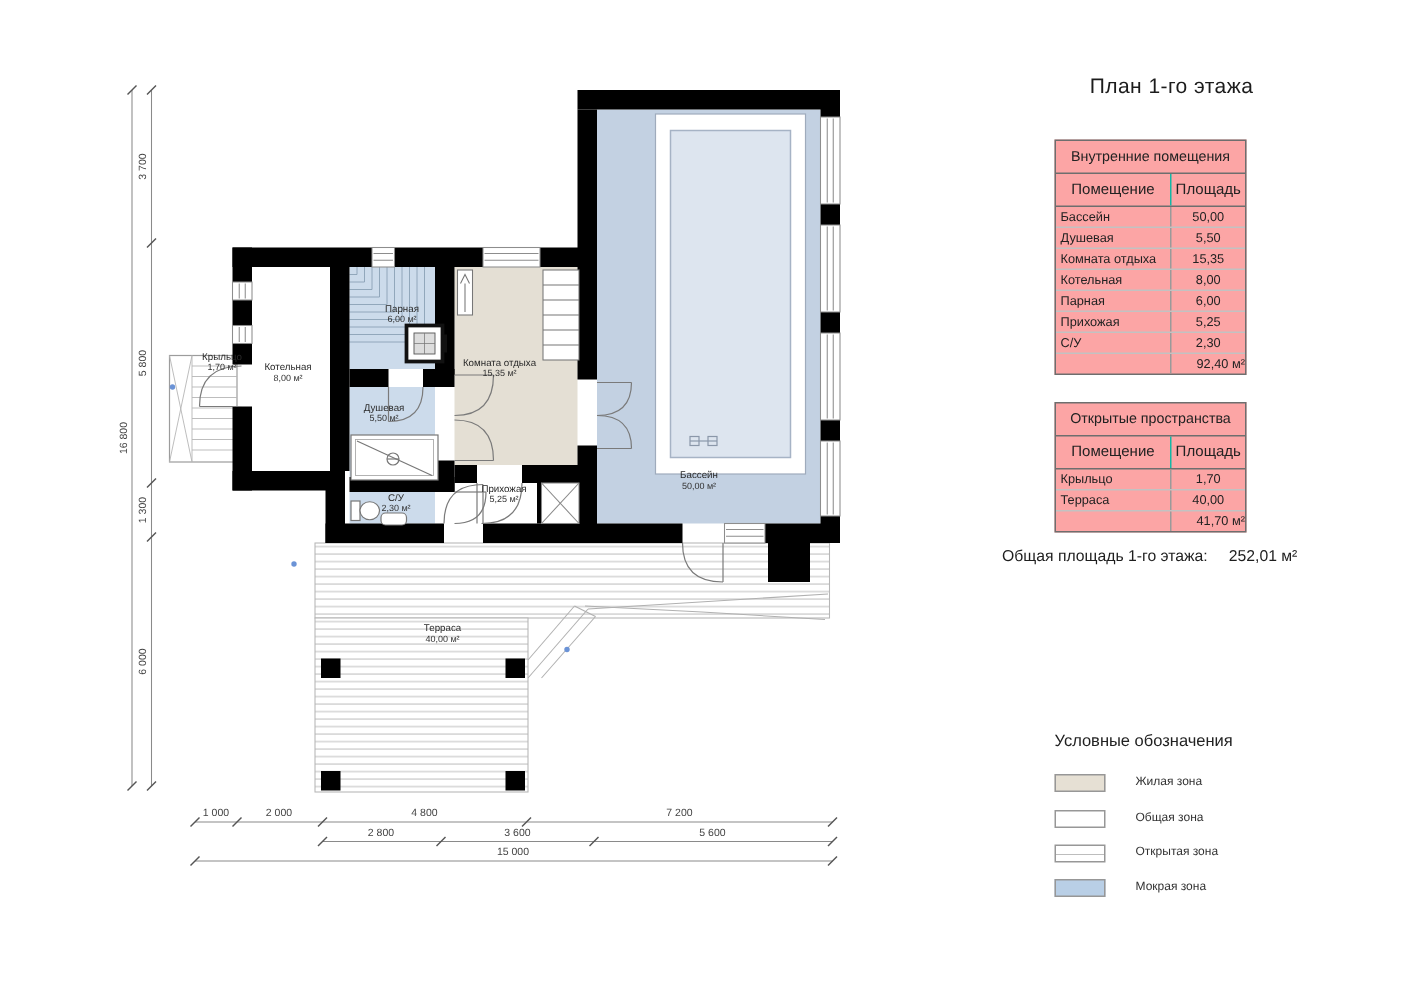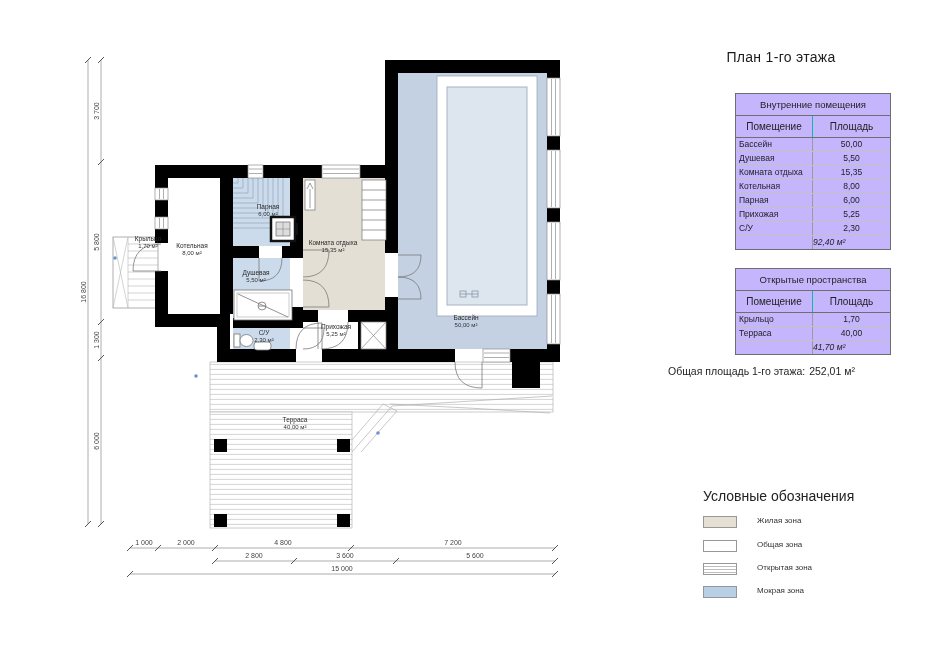--- a/index.html
+++ b/index.html
@@ -12,34 +12,34 @@
               font-size:6.5px;line-height:1.3;color:#2a2a2a;white-space:nowrap;}
   .room-label .area{font-size:6px;color:#333;}
 
   
   .dim{position:absolute;font-size:7px;color:#444;transform:translate(-50%,0);white-space:nowrap;}
   .dim-v{transform:translate(-50%,-50%) rotate(-90deg);}
 
   
   .page-title{position:absolute;left:703px;top:49px;width:156px;text-align:center;
               font-size:14px;color:#1c1c1c;letter-spacing:.3px;}
-  .panel-table{position:absolute;left:703px;width:156px;border:1px solid #6e6e6e;background:#c4b5fd;box-sizing:border-box;margin-left:32px;}
+  .panel-table{position:absolute;left:703px;width:128px;border:1px solid #6e6e6e;background:#fca5a5;box-sizing:border-box;}
   .pt-title{height:21px;line-height:21px;text-align:center;font-size:9.5px;border-bottom:1px solid #6e6e6e;}
   .pt-head{display:flex;height:21px;line-height:21px;font-size:10px;border-bottom:1px solid #6e6e6e;}
   .pt-head .c1{width:77px;text-align:center;border-right:1px solid #14b8a6;box-sizing:border-box;}
   .pt-head .c2{flex:1;text-align:center;}
   .pt-row{display:flex;height:13px;line-height:12.5px;font-size:8.5px;border-bottom:1px solid #c2c2c2;}
   .pt-row .c1{width:77px;padding-left:3px;border-right:1px solid #9a9a9a;box-sizing:border-box;}
   .pt-row .c2{flex:1;text-align:center;}
   .pt-total{display:flex;height:13px;line-height:13px;font-size:8.5px;}
   .pt-total .c1{width:77px;border-right:1px solid #9a9a9a;box-sizing:border-box;}
-  .pt-total .c2{flex:1;text-align:left;font-style:italic;}
-  .summary{position:absolute;left:668px;top:365px;font-size:10.5px;display:flex;gap:4px;color:#1e1e1e;}
-
-  .legend-title{position:absolute;left:703px;top:488px;font-size:14px;color:#222;}
+  .pt-total .c2{flex:1;text-align:right;}
+  .summary{position:absolute;left:668px;top:365px;font-size:10.5px;display:flex;gap:14px;color:#1e1e1e;}
+
+  .legend-title{position:absolute;left:703px;top:488px;font-size:11px;color:#222;}
   .legend-item{position:absolute;left:703px;display:flex;align-items:flex-start;}
   .swatch{width:34px;height:12px;border:1px solid #979797;box-sizing:border-box;background:#fff;}
   .swatch.h-lines{background:repeating-linear-gradient(180deg,#ffffff 0px,#ffffff 2.4px,#bdbdbd 2.4px,#bdbdbd 3px);}
   .legend-item .lbl{margin-left:20px;font-size:8px;color:#333;}
 </style>
 </head>
 <body>
 
 <div class="canvas">
 

